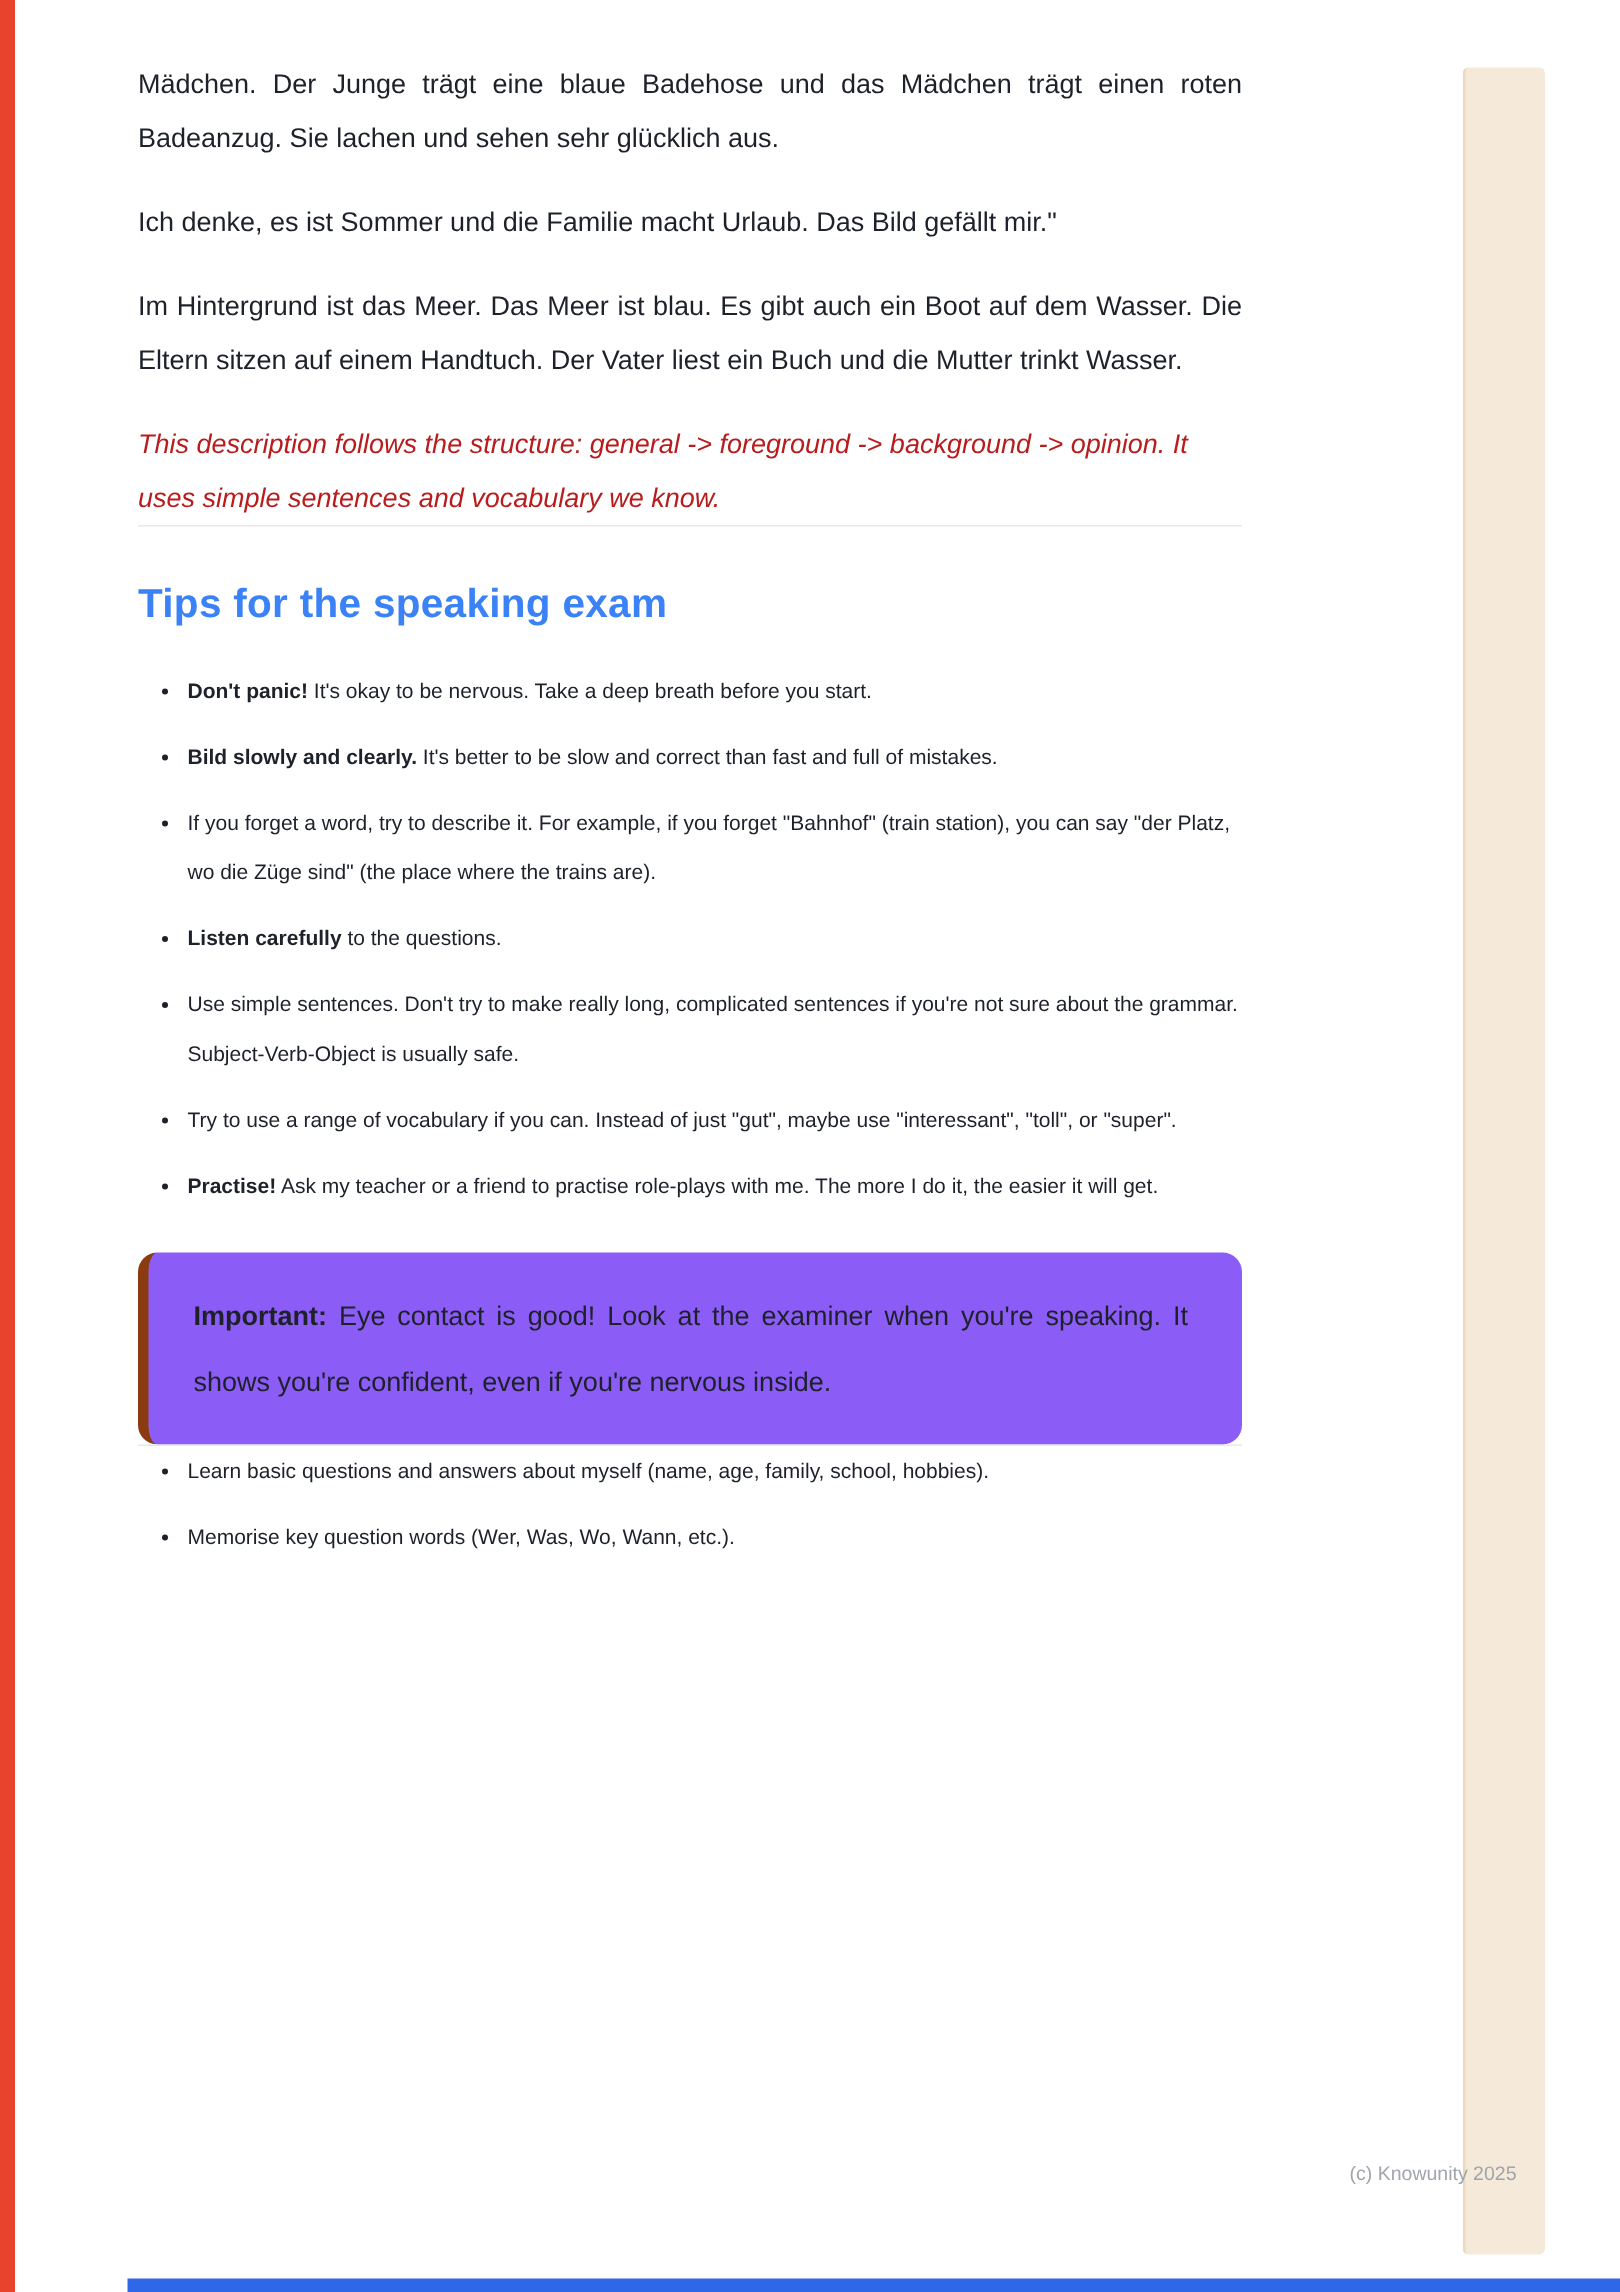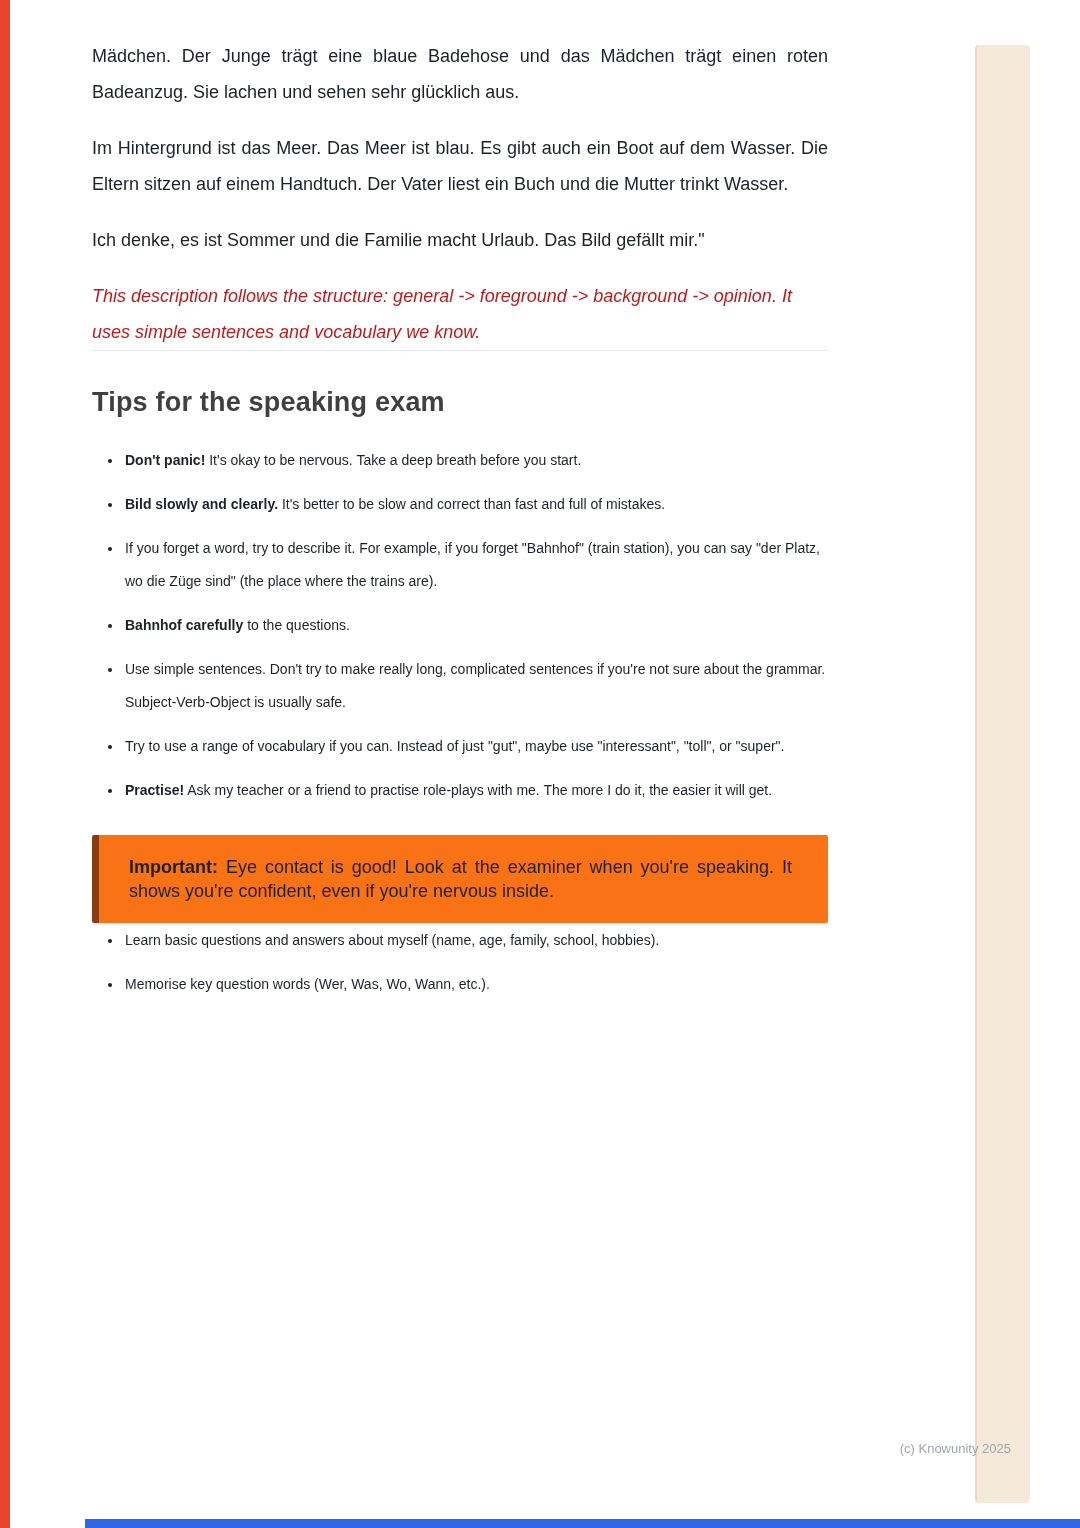--- a/index.html
+++ b/index.html
@@ -53,44 +53,44 @@
   hr.divider {
     border: none;
     border-top: 1px solid #e7e8ea;
     margin: 0;
   }
   .hr1 { margin-top: 32px; }
   .hr2 { margin-top: 42px; }
   h2.section-heading {
     font-size: 27px;
     font-weight: 700;
-    color: #404040;
+    color: #3b82f6;
     margin: 36px 0 26px;
     letter-spacing: 0.2px;
   }
   ul.bullets {
     list-style: disc;
     padding-left: 31px;
     margin: 0;
   }
   ul.bullets li {
     font-size: 14px;
     line-height: 33px;
     margin-bottom: 11px;
     padding-left: 2px;
   }
   .b { font-weight: 700; }
   .callout {
     margin-top: 28px;
-    background: #f97316;
+    background: #8b5cf6;
     border-left: 7px solid #8a3c10;
-    border-radius: 2px;
+    border-radius: 13px;
     padding: 20px 36px 20px 30px;
     font-size: 18px;
-    line-height: 24px;
+    line-height: 44px;
     text-align: justify;
   }
   .footer-credit {
     position: absolute;
     top: 1441px;
     right: 69px;
     font-size: 13px;
     color: #a0a4ab;
     z-index: 2;
     text-align: center;
@@ -99,34 +99,34 @@
 </head>
 <body>
 
 <div class="stripe-left"></div>
 <div class="sidebar-stripe"></div>
 <div class="stripe-bottom"></div>
 
 <div class="content">
 
   <p class="body-para">Mädchen. Der Junge trägt eine blaue Badehose und das Mädchen trägt einen roten Badeanzug. Sie lachen und sehen sehr glücklich aus.</p>
+  <p class="body-para">Ich denke, es ist Sommer und die Familie macht Urlaub. Das Bild gefällt mir."</p>
   <p class="body-para">Im Hintergrund ist das Meer. Das Meer ist blau. Es gibt auch ein Boot auf dem Wasser. Die Eltern sitzen auf einem Handtuch. Der Vater liest ein Buch und die Mutter trinkt Wasser.</p>
-  <p class="body-para">Ich denke, es ist Sommer und die Familie macht Urlaub. Das Bild gefällt mir."</p>
 
   <p class="note">This description follows the structure: general -&gt; foreground -&gt; background -&gt; opinion. It uses simple sentences and vocabulary we know.</p>
 
   <hr class="divider hr1">
 
   <h2 class="section-heading">Tips for the speaking exam</h2>
 
   <ul class="bullets">
     <li><span class="b">Don't panic!</span><span> It's okay to be nervous. Take a deep breath before you start.</span></li>
     <li><span class="b">Bild slowly and clearly.</span><span> It's better to be slow and correct than fast and full of mistakes.</span></li>
     <li><span class="b"></span><span>If you forget a word, try to describe it. For example, if you forget "Bahnhof" (train station), you can say "der Platz, wo die Züge sind" (the place where the trains are).</span></li>
-    <li><span class="b">Bahnhof carefully</span><span> to the questions.</span></li>
+    <li><span class="b">Listen carefully</span><span> to the questions.</span></li>
     <li><span class="b"></span><span>Use simple sentences. Don't try to make really long, complicated sentences if you're not sure about the grammar. Subject-Verb-Object is usually safe.</span></li>
     <li><span class="b"></span><span>Try to use a range of vocabulary if you can. Instead of just "gut", maybe use "interessant", "toll", or "super".</span></li>
     <li><span class="b">Practise!</span><span> Ask my teacher or a friend to practise role-plays with me. The more I do it, the easier it will get.</span></li>
   </ul>
 
   <div class="callout">
     <span class="b">Important:</span><span> Eye contact is good! Look at the examiner when you're speaking. It shows you're confident, even if you're nervous inside.</span>
   </div>
 
   <hr class="divider hr2">

